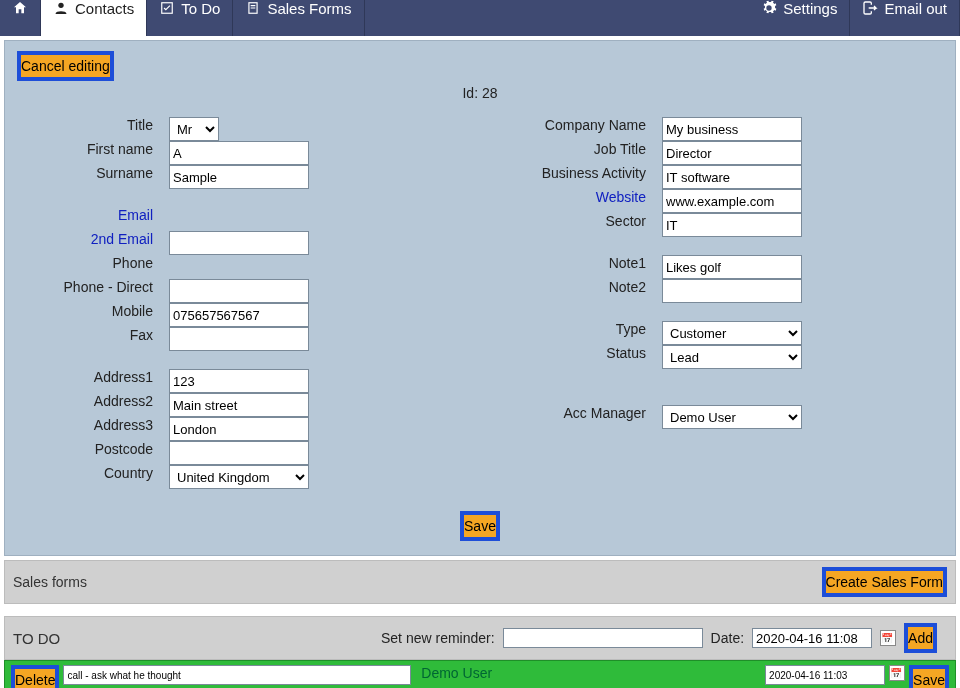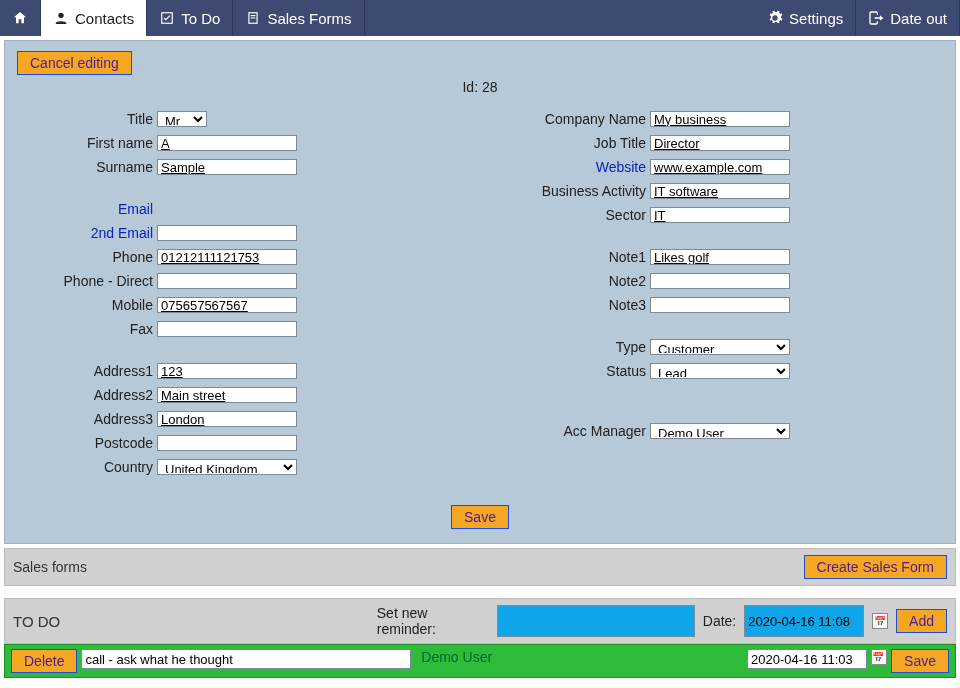--- a/index.html
+++ b/index.html
@@ -12,21 +12,20 @@
   }
   .topnav {
     display: flex;
     align-items: stretch;
     background: #3f4a72;
     height: 36px;
     color: #fff;
   }
   .topnav .nav-item {
     display: flex;
-    align-items: center;
     gap: 6px;
     padding: 0 12px;
     cursor: pointer;
     border-right: 1px solid #2f3858;
     font-size: 15px;
   }
   .topnav .nav-item.active {
     background: #fff;
     color: #222;
   }
@@ -35,25 +34,25 @@
   .main-panel {
     background: #b7c8d7;
     margin: 4px;
     padding: 10px 12px 14px 12px;
     min-height: 460px;
     position: relative;
     border: 1px solid #9fb0c0;
   }
   .cancel-btn, .orange-btn {
     background: #f5a623;
-    border: 1px solid #1d4ed8;
-    padding: 3px 12px;
+    border: 4px solid #1d4ed8;
+    padding: 3px 0;
     font-size: 14px;
     cursor: pointer;
-    color: #4c1d95;
+    color: #000000;
   }
   .id-line {
     text-align: center;
     margin-top: 4px;
     margin-bottom: 16px;
     color: #222;
   }
   .form-cols {
     display: flex;
     gap: 60px;
@@ -67,27 +66,28 @@
   }
   .field-row label {
     width: 140px;
     text-align: right;
     padding-right: 4px;
     font-size: 14px;
     color: #222;
   }
   .field-row label.link { color: #1020c0; cursor:pointer; }
   .field-row input[type="text"], .field-row select {
-    height: 16px;
+    height: 24px;
     border: 1px solid #7a8a99;
     background: #fff;
     font-size: 13px;
     padding: 1px 3px;
-  }
-  .field-row input[type="text"] { width: 140px; text-decoration: underline; }
+    margin-left: 12px;
+  }
+  .field-row input[type="text"] { width: 140px; }
   .field-row select { width: 140px; }
   .field-row select.narrow { width: 50px; }
   .gap-row { height: 18px; }
   .save-row { text-align:center; margin-top: 22px; }
   .sales-bar {
     background: #d0d0d0;
     margin: 4px;
     padding: 6px 8px;
     display:flex;
     align-items:center;
@@ -101,38 +101,38 @@
     background: #d0d0d0;
     padding: 6px 8px;
     display:flex;
     align-items:center;
     gap: 8px;
     border: 1px solid #bcbcbc;
   }
   .todo-header .todo-title { width: 360px; color:#333; font-size:15px; }
   .todo-header label { color:#222; }
   .todo-header input[type="text"] {
-    height: 32px;
+    height: 20px;
     border:1px solid #7a8a99;
-    background:#0ea5e9;
+    background:#ffffff;
     font-size:13px;
     padding:1px 3px;
   }
   .reminder-input { width: 200px; }
   .date-input { width: 120px; }
   .todo-row {
     background: #2fbb3a;
     display:flex;
     align-items:flex-start;
     padding: 4px 6px;
     gap: 4px;
     border:1px solid #1e8f28;
   }
   .todo-row input[type="text"] {
-    height:20px; border:1px solid #7a8a99; background:#fff; font-size:13px; padding:1px 3px;
+    height:20px; border:1px solid #7a8a99; background:#fff; font-size:10px; padding:1px 3px;
   }
   .todo-text { flex:1; max-width:470px; }
   .todo-user { color:#063; margin-left:6px; flex:1; }
   .cal-icon {
     width:16px; height:16px; display:inline-flex; align-items:center; justify-content:center;
     background:#fff; border:1px solid #888; font-size:10px; cursor:pointer;
   }
 </style>
 </head>
 <body>
@@ -181,21 +181,21 @@
     </span>
     <span>Settings</span>
   </div>
   <div class="nav-item">
     <span class="icon">
       <svg viewBox="0 0 24 24" width="16" height="16" fill="none" stroke="#fff" stroke-width="2">
           <path d="M14 7V5a2 2 0 00-2-2H5a2 2 0 00-2 2v14a2 2 0 002 2h7a2 2 0 002-2v-2"></path>
           <path d="M10 12h11l-3-3m3 3l-3 3"></path>
         </svg>
     </span>
-    <span>Date out</span>
+    <span>Email out</span>
   </div>
 </div>
 
 <div class="main-panel">
   <button class="cancel-btn">Cancel editing</button>
   <div class="id-line">
     <span>Id:</span>
     <span>28</span>
   </div>
 
@@ -217,21 +217,20 @@
       <div class="gap-row"></div>
       <div class="field-row">
         <label class="link">Email</label>
       </div>
       <div class="field-row">
         <label class="link">2nd Email</label>
         <input type="text" value="" style="">
       </div>
       <div class="field-row">
         <label>Phone</label>
-        <input type="text" value="01212111121753" style="">
       </div>
       <div class="field-row">
         <label>Phone - Direct</label>
         <input type="text" value="" style="">
       </div>
       <div class="field-row">
         <label>Mobile</label>
         <input type="text" value="075657567567" style="">
       </div>
       <div class="field-row">
@@ -264,42 +263,38 @@
     <div class="col">
       <div class="field-row">
         <label>Company Name</label>
         <input type="text" value="My business" style="">
       </div>
       <div class="field-row">
         <label>Job Title</label>
         <input type="text" value="Director" style="">
       </div>
       <div class="field-row">
+        <label>Business Activity</label>
+        <input type="text" value="IT software" style="">
+      </div>
+      <div class="field-row">
         <label class="link">Website</label>
         <input type="text" value="www.example.com" style="">
       </div>
       <div class="field-row">
-        <label>Business Activity</label>
-        <input type="text" value="IT software" style="">
-      </div>
-      <div class="field-row">
         <label>Sector</label>
         <input type="text" value="IT" style="">
       </div>
       <div class="gap-row"></div>
       <div class="field-row">
         <label>Note1</label>
         <input type="text" value="Likes golf" style="">
       </div>
       <div class="field-row">
         <label>Note2</label>
-        <input type="text" value="" style="">
-      </div>
-      <div class="field-row">
-        <label>Note3</label>
         <input type="text" value="" style="">
       </div>
       <div class="gap-row"></div>
       <div class="field-row">
         <label>Type</label>
         <select><option>Customer</option></select>
       </div>
       <div class="field-row">
         <label>Status</label>
         <select><option>Lead</option></select>

